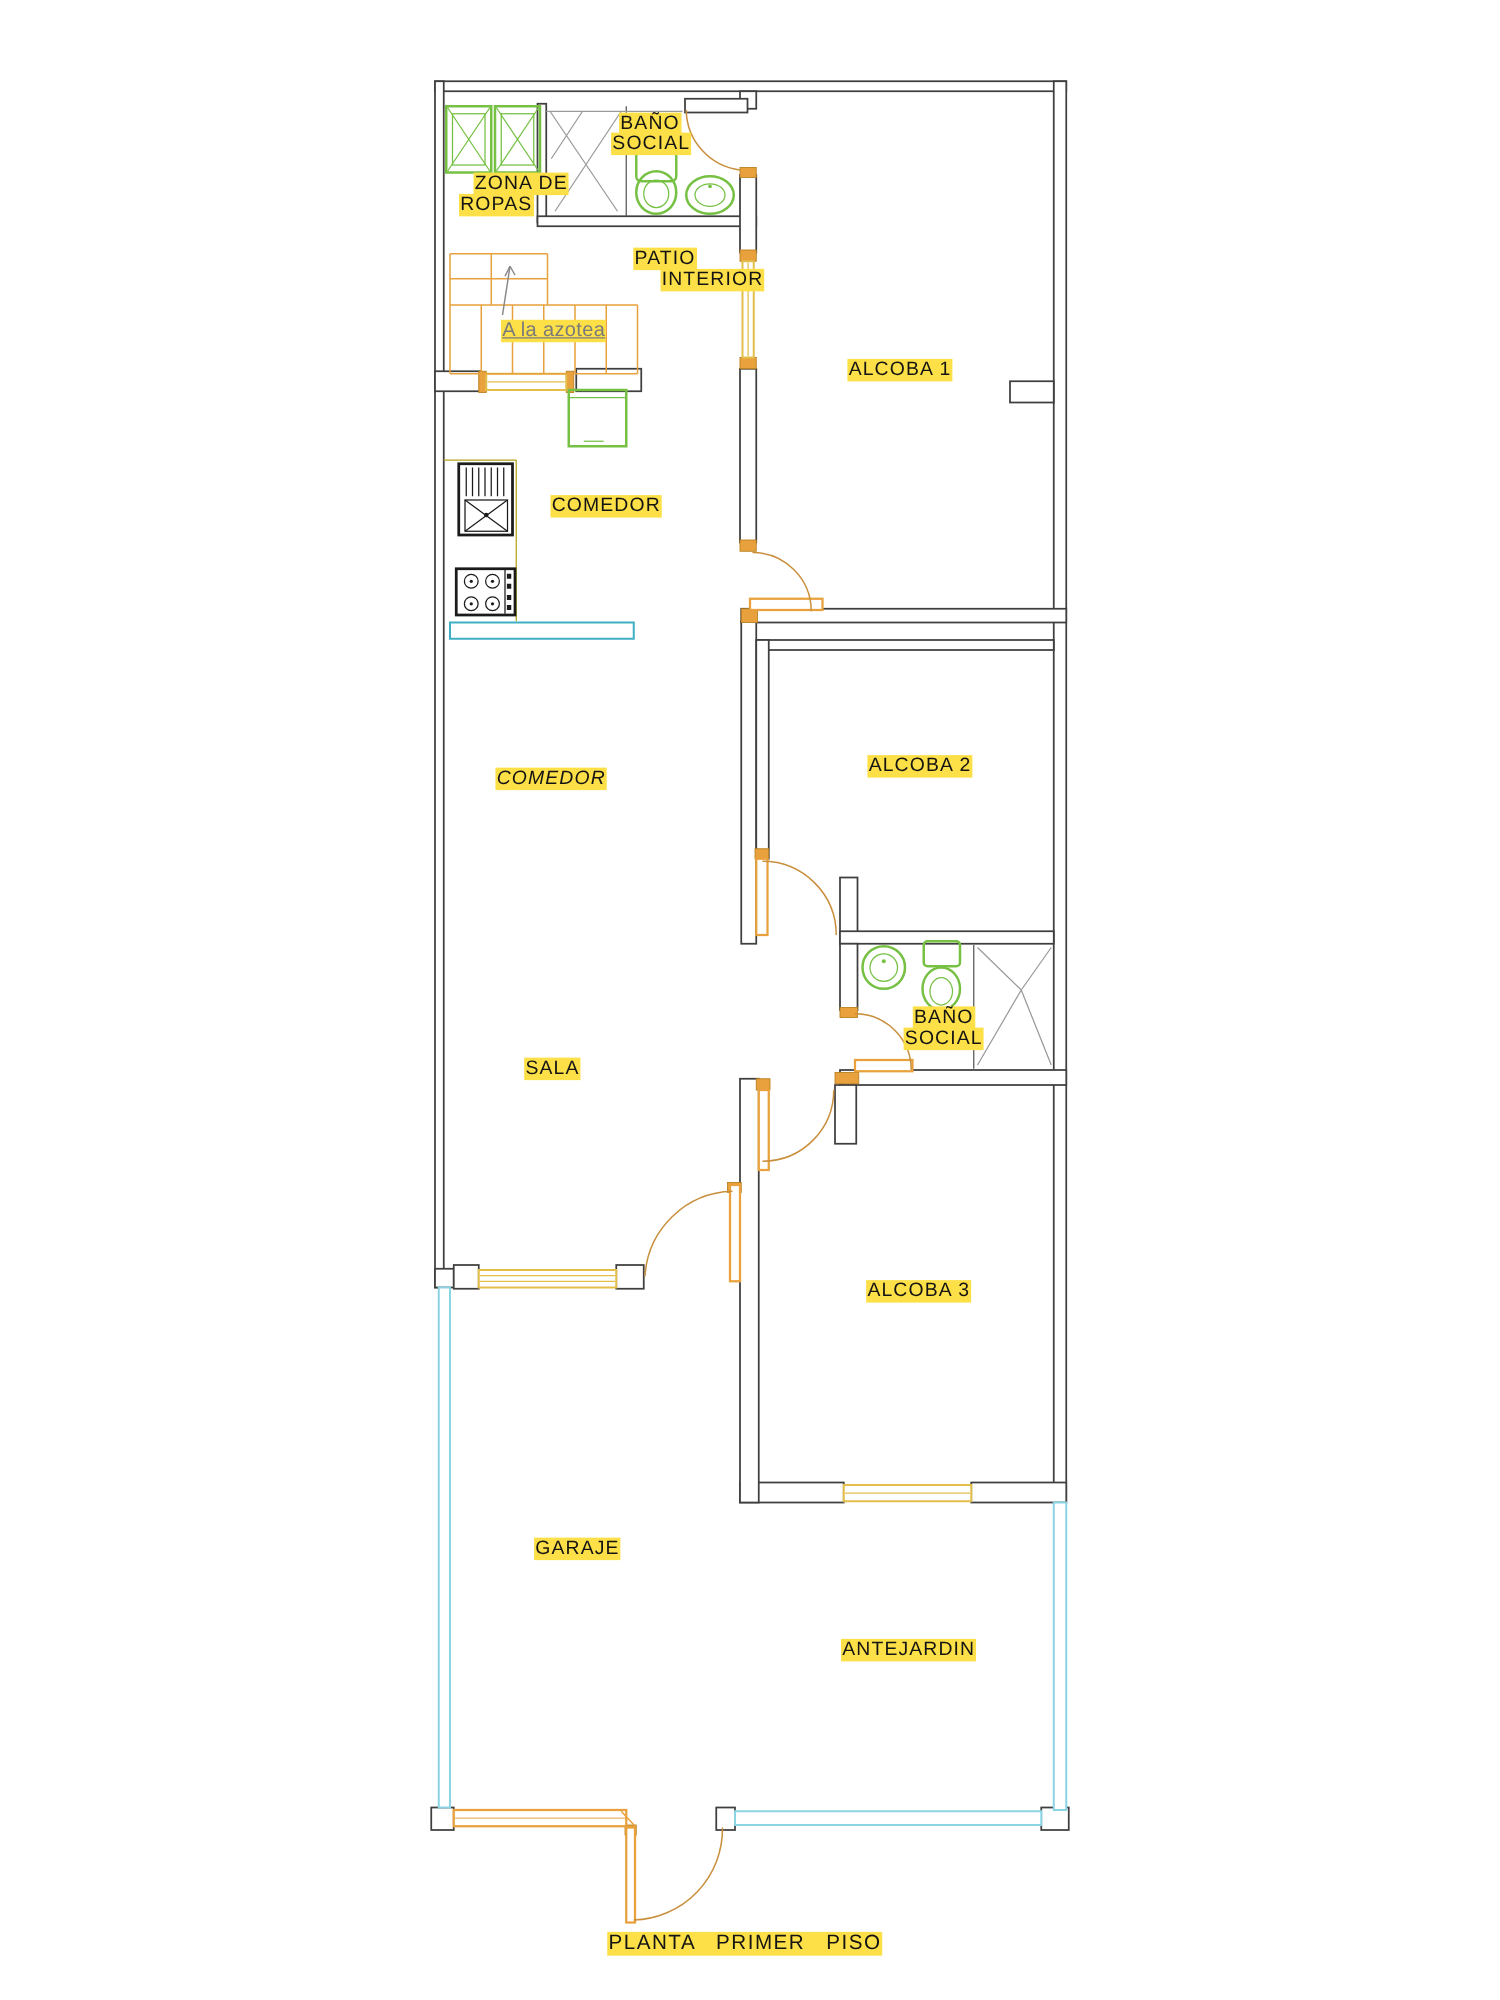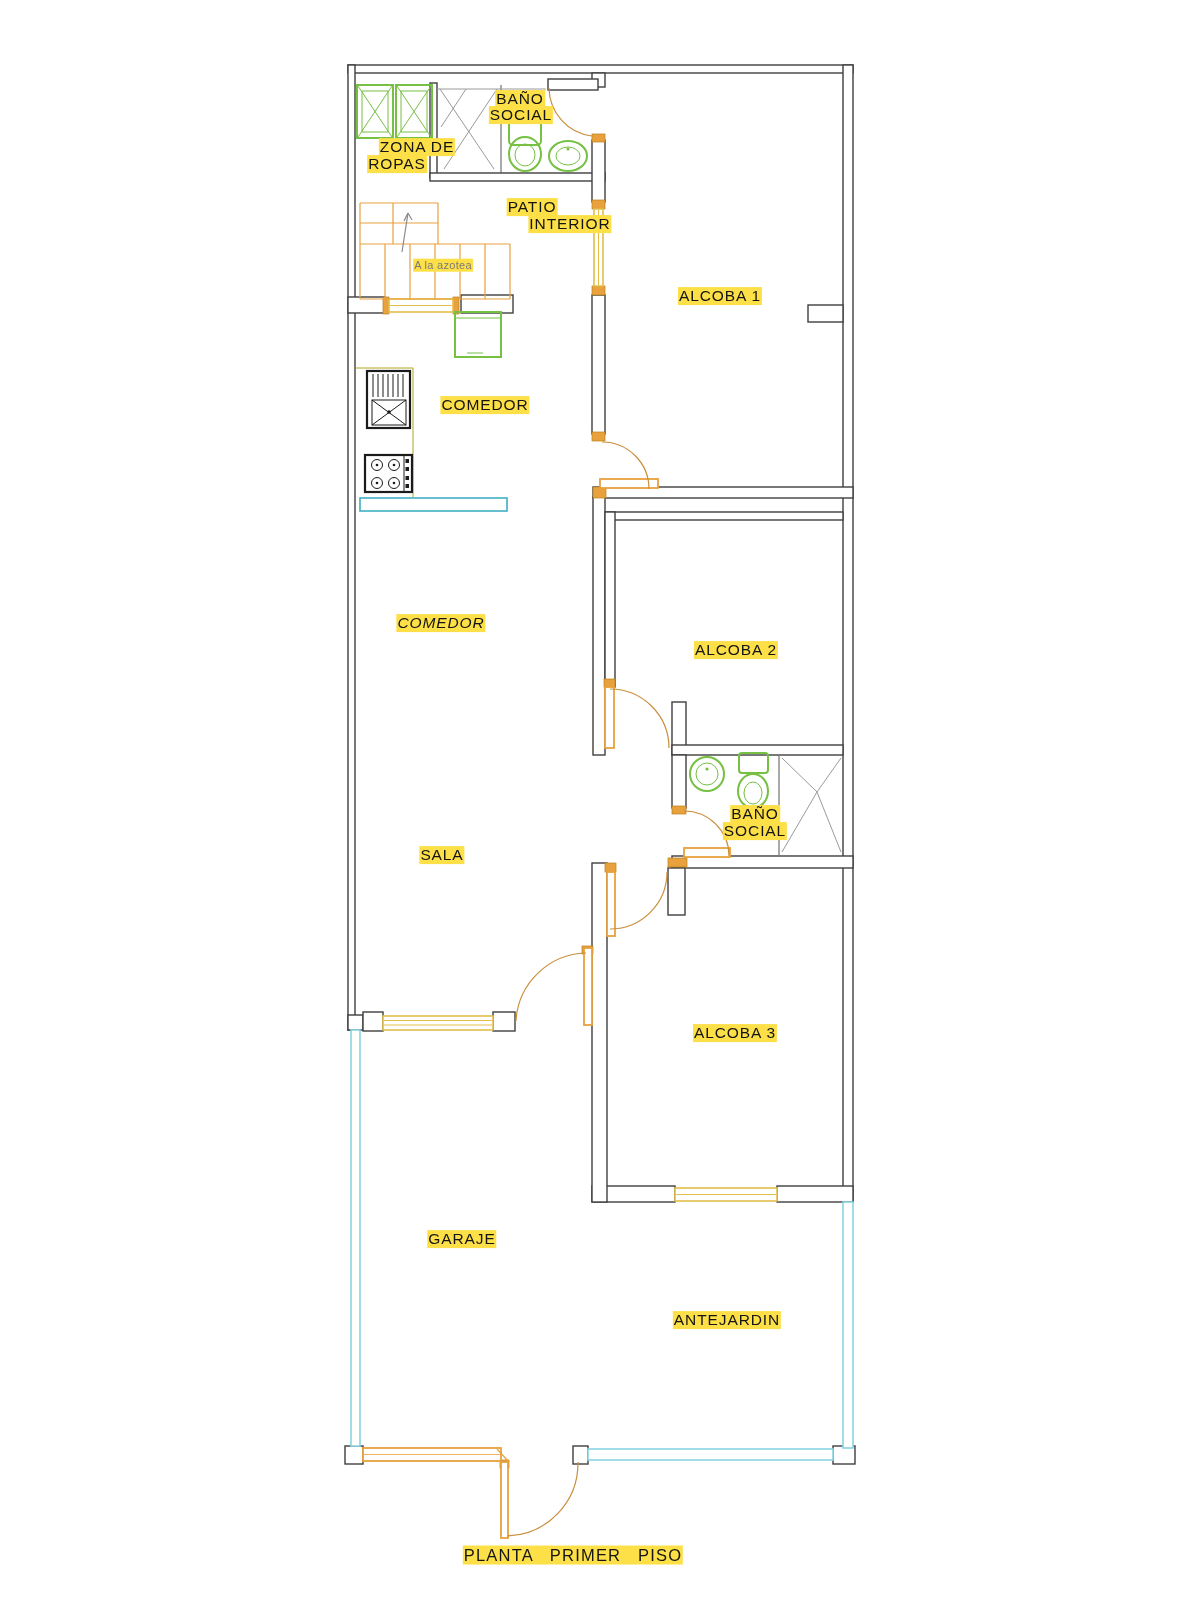--- a/index.html
+++ b/index.html
@@ -19,21 +19,21 @@
   .grn1{fill:none;stroke:var(--fixture-green,#76C043);stroke-width:1;}
   .gry{stroke:var(--detail-gray,#9A9A9A);stroke-width:1;fill:none;}
   .stair{stroke:var(--door-wood,#E8A13C);stroke-width:1.2;fill:none;}
   .drk{stroke:#555;stroke-width:1;fill:none;}
   .blkfix{fill:#fff;stroke:#1b1b1b;stroke-width:2.2;}
   .thin{stroke:#1b1b1b;stroke-width:1;fill:none;}
   .olv{stroke:#b3a21c;stroke-width:1;fill:none;}
   .wood{stroke:var(--door-wood,#E8A13C);fill:none;}
   .lbl{position:absolute;transform:translate(-50%,-50%);font-size:15.5px;line-height:1.15;
        letter-spacing:.9px;color:#141414;white-space:nowrap;background:#fde047;padding:0 1px;}
-  .small{font-size:11px;color:#7a7a7a;letter-spacing:.3px;}
+  .small{font-size:16px;color:#7a7a7a;letter-spacing:.3px;text-decoration:underline;}
   .title{font-size:16.5px;letter-spacing:1.2px;word-spacing:11px;}
 </style>
 </head>
 <body>
 
 <div id="plan">
 
   <svg id="geom" width="1200" height="1600" viewBox="0 0 1200 1600">
 
     <g>
@@ -235,21 +235,21 @@
   <div class="lbl" style="left:399px;top:147px;margin-left:18px;">ZONA DE</div>
   <div class="lbl" style="left:397px;top:164px;">ROPAS</div>
   <div class="lbl" style="left:520px;top:99px;">BAÑO</div>
   <div class="lbl" style="left:521px;top:115px;">SOCIAL</div>
   <div class="lbl" style="left:532px;top:207px;">PATIO</div>
   <div class="lbl" style="left:533px;top:224px;margin-left:37px;">INTERIOR</div>
   <div class="lbl small" style="left:443px;top:265px;">A la azotea</div>
   <div class="lbl" style="left:720px;top:296px;">ALCOBA 1</div>
   <div class="lbl" style="left:485px;top:405px;">COMEDOR</div>
   <div class="lbl" style="left:441px;top:623px;font-style:italic;">COMEDOR</div>
-  <div class="lbl" style="left:736px;top:613px;margin-top:37px;">ALCOBA 2</div>
+  <div class="lbl" style="left:736px;top:613px;">ALCOBA 2</div>
   <div class="lbl" style="left:755px;top:814px;">BAÑO</div>
   <div class="lbl" style="left:755px;top:831px;">SOCIAL</div>
   <div class="lbl" style="left:442px;top:855px;">SALA</div>
   <div class="lbl" style="left:735px;top:1033px;">ALCOBA 3</div>
   <div class="lbl" style="left:462px;top:1239px;">GARAJE</div>
   <div class="lbl" style="left:727px;top:1320px;">ANTEJARDIN</div>
-  <div class="lbl title" style="left:573px;top:1555px;text-align:center;">PLANTA PRIMER PISO</div>
+  <div class="lbl title" style="left:596px;top:1555px;text-align:center;">PLANTA PRIMER PISO</div>
 </div>
 
 </body></html>

